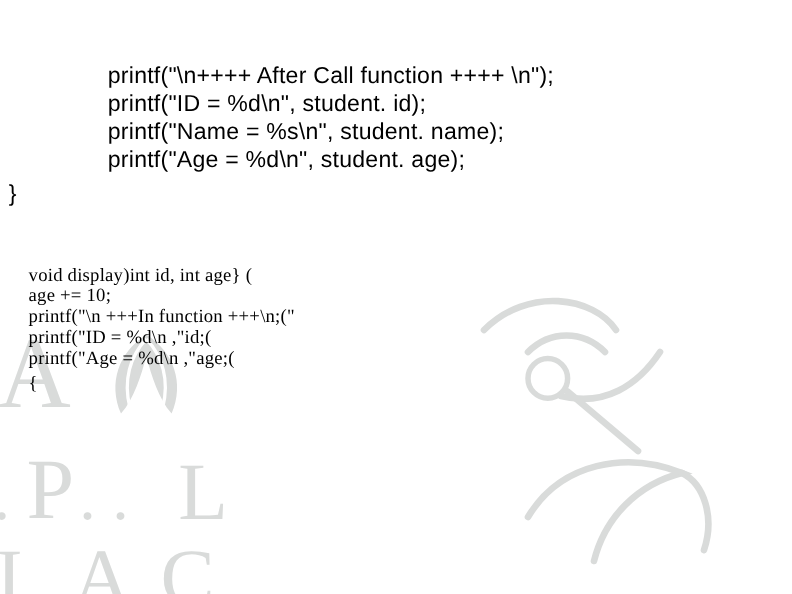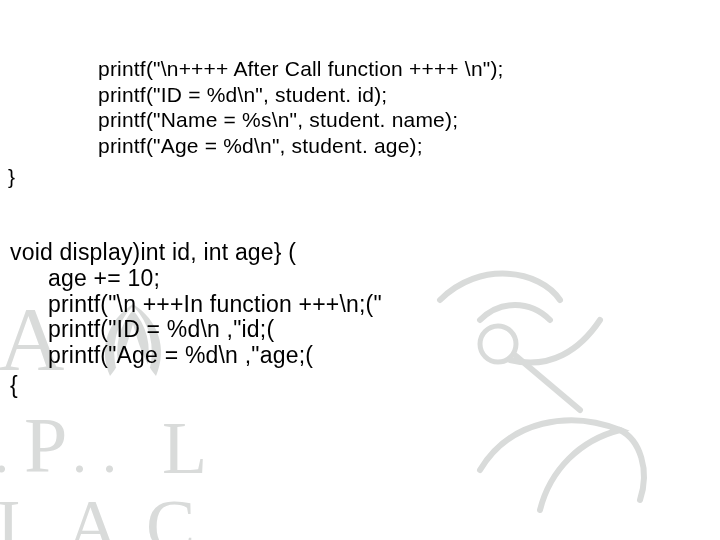--- a/index.html
+++ b/index.html
@@ -31,28 +31,28 @@
     color: #000;
     letter-spacing: 0.2px;
   }
   .code-block-1 .brace-close {
     margin-left: -90px;
     margin-top: 6px;
   }
   .code-block-2 {
     position: absolute;
     top: 240px;
-    left: 10px;
-    font-size: 23px;
+    left: 26px;
+    font-size: 17px;
     line-height: 1.12;
     color: #000;
     letter-spacing: 0.2px;
+    font-family: Liberation Serif, serif;
   }
   .code-block-2 .indent {
-    margin-left: 38px;
   }
   .code-block-2 .brace-open {
     margin-left: 0;
     margin-top: 4px;
   }
   .deco-letter {
     font-family: Georgia, 'Times New Roman', serif;
     font-weight: lighter;
   }
   .leaf {

